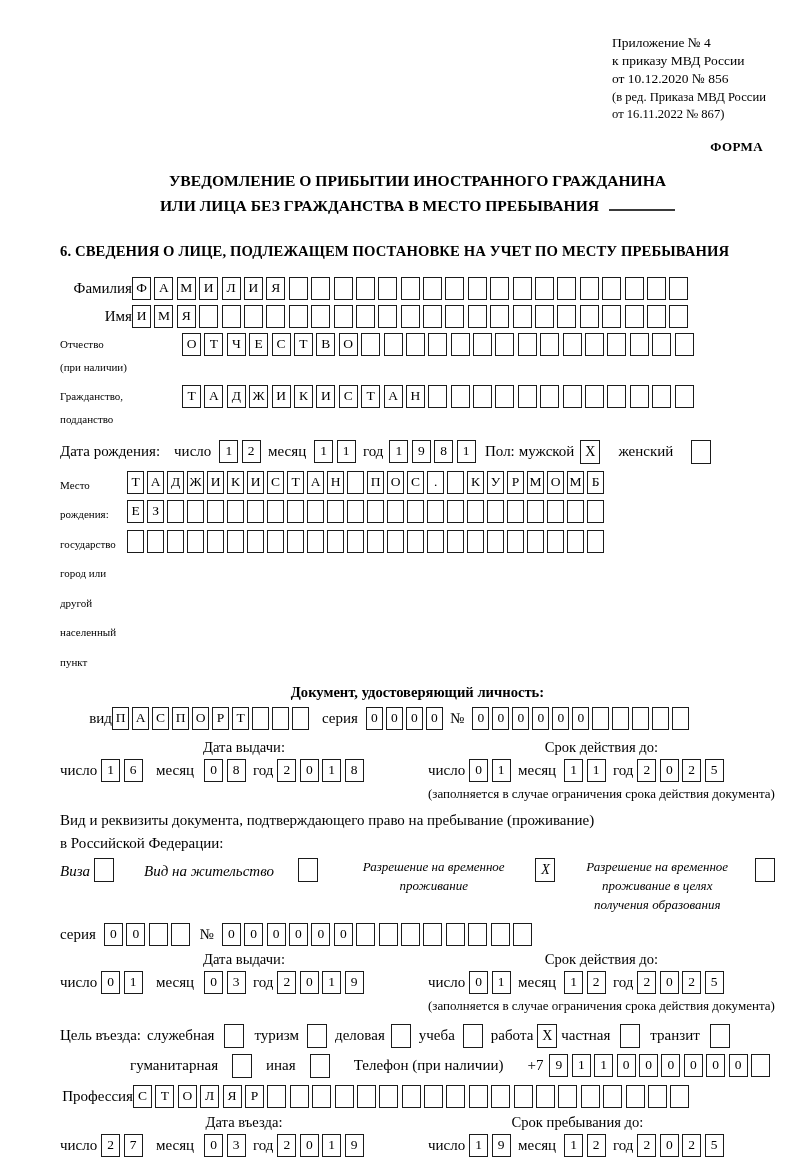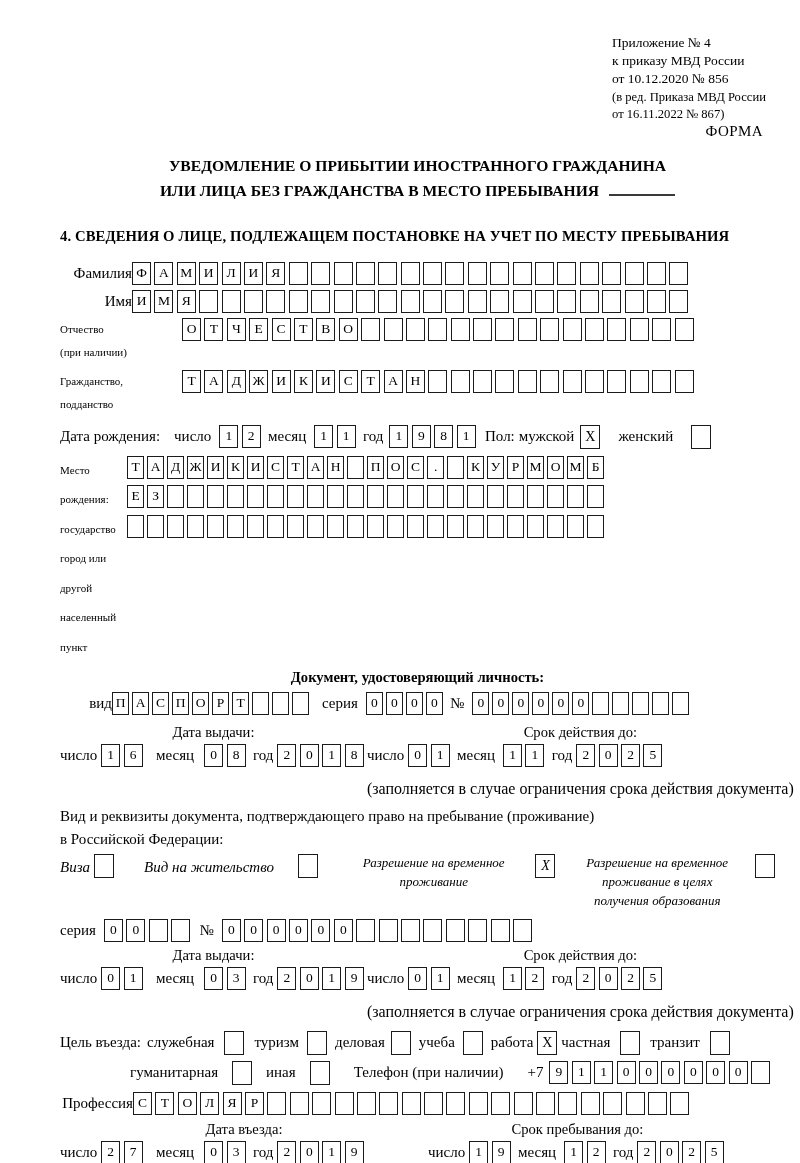--- a/index.html
+++ b/index.html
@@ -7,21 +7,21 @@
   body {
     width: 800px; height: 1163px;
     font-family: "Liberation Serif", "DejaVu Serif", serif;
     color: #000; overflow: hidden;
   }
   .page { padding: 34px 25px 0 60px; }
 
   .annex { margin-left: 552px; font-size: 13.5px; line-height: 1.35; }
   .annex-line { white-space: nowrap; }
   .annex-small { font-size: 12.6px; }
-  .form-caption { text-align: right; padding-right: 12px; font-weight: normal; font-size: 15px; margin-top: 0; letter-spacing: .4px; }
+  .form-caption { text-align: right; padding-right: 12px; font-weight: bold; font-size: 13px; margin-top: 16px; letter-spacing: .4px; }
 
   .title { text-align: center; font-weight: bold; font-size: 15.6px; line-height: 1.6; margin-top: 14px; }
   .blank-line { display: inline-block; width: 66px; border-bottom: 2.2px solid #3a3a3a; height: 13px; margin-left: 10px; }
 
   .section-heading { font-weight: bold; font-size: 14.7px; margin-top: 24px; margin-bottom: 17px; letter-spacing: .1px; }
 
   .row { display: flex; align-items: flex-start; margin-bottom: 5px; }
   .lbl { font-size: 15px; padding-top: 3px; white-space: nowrap; text-align: right; }
   .lbl-block { font-size: 11px; line-height: 23.5px; }
 
@@ -39,21 +39,21 @@
     border: 1.6px solid #1b1b1b; text-align: center;
     font-size: 14px; line-height: 21px; flex: none;
   }
 
   .doc-heading { text-align: center; font-weight: bold; font-size: 14.6px; margin: 7px 0 6px 0; }
 
   .twocol { display: flex; margin-top: 9px; }
   .dcol-title { text-align: center; font-size: 14.6px; margin-bottom: 3px; }
   .date-row { display: flex; align-items: flex-start; }
   .date-row .lbl { padding-top: 3px; }
-  .note { font-size: 16px; margin-top: 13px; white-space: nowrap; }
+  .note { font-size: 13px; margin-top: 4px; white-space: nowrap; }
 
   .plain-line { font-size: 15px; margin-bottom: 6px; }
 
   .cb-group { display: flex; align-items: flex-start; font-style: italic; }
   .center-lines { font-size: 13px; text-align: center; line-height: 1.45; }
 
   .gap4 { margin-left: 4px; } .gap6 { margin-left: 6px; } .gap8 { margin-left: 8px; }
   .gap10 { margin-left: 10px; } .gap14 { margin-left: 14px; } .gap18 { margin-left: 18px; }
   .gap24 { margin-left: 24px; } .gap30 { margin-left: 30px; }
 </style>
@@ -70,21 +70,21 @@
     <div class="annex-line annex-small">от 16.11.2022 № 867)</div>
   </div>
 
   <div class="form-caption">ФОРМА</div>
 
   <div class="title">
     <div>УВЕДОМЛЕНИЕ О ПРИБЫТИИ ИНОСТРАННОГО ГРАЖДАНИНА</div>
     <div><span>ИЛИ ЛИЦА БЕЗ ГРАЖДАНСТВА В МЕСТО ПРЕБЫВАНИЯ</span><span class="blank-line"></span></div>
   </div>
 
-  <div class="section-heading">4. СВЕДЕНИЯ О ЛИЦЕ, ПОДЛЕЖАЩЕМ ПОСТАНОВКЕ НА УЧЕТ ПО МЕСТУ ПРЕБЫВАНИЯ</div>
+  <div class="section-heading">6. СВЕДЕНИЯ О ЛИЦЕ, ПОДЛЕЖАЩЕМ ПОСТАНОВКЕ НА УЧЕТ ПО МЕСТУ ПРЕБЫВАНИЯ</div>
 
   <div class="row">
     <span class="lbl" style="width:72px">Фамилия</span>
     <span class="cells">
         <span class="cell">Ф</span>
         <span class="cell">А</span>
         <span class="cell">М</span>
         <span class="cell">И</span>
         <span class="cell">Л</span>
         <span class="cell">И</span>

